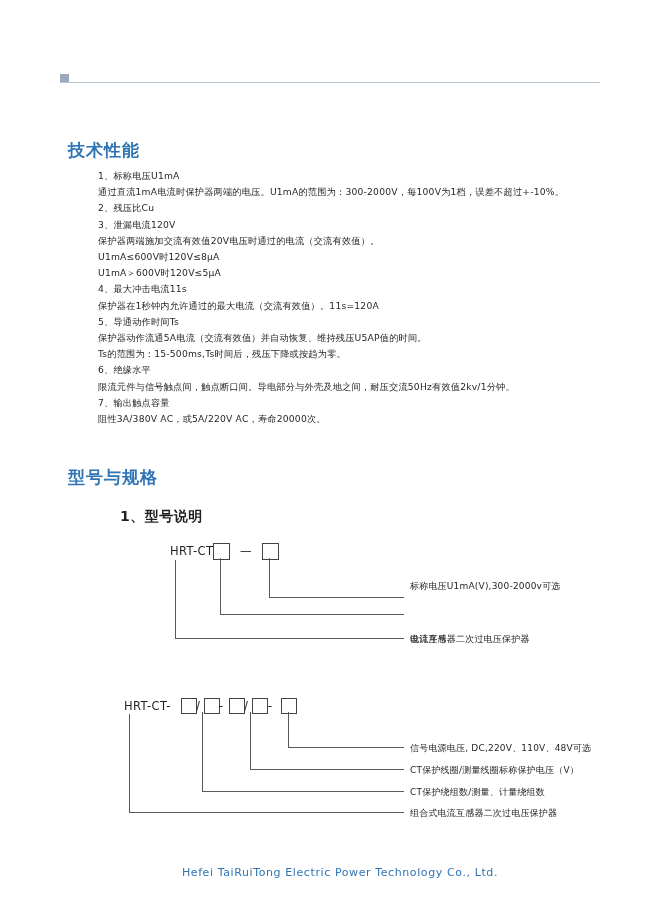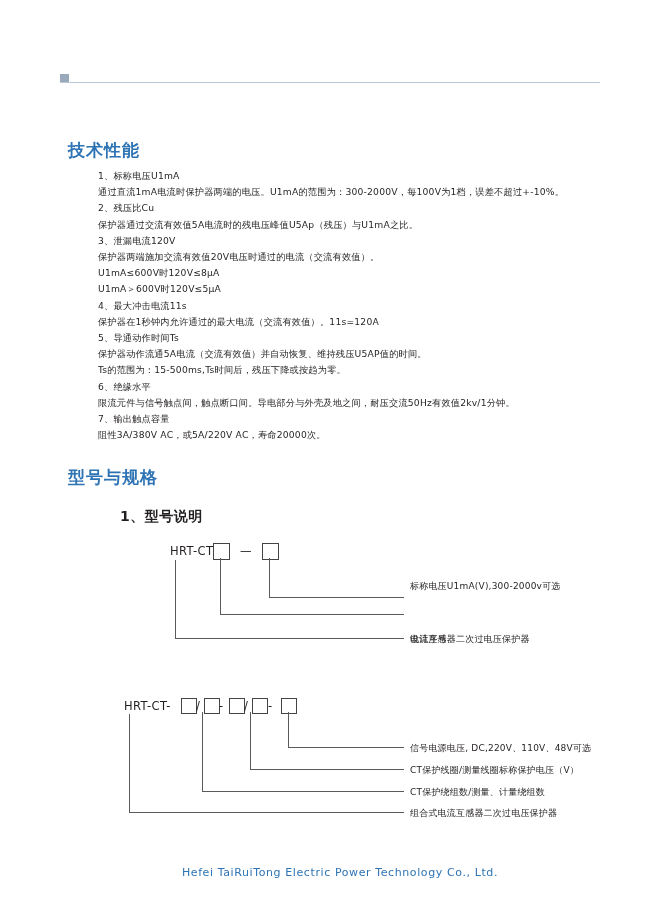--- a/index.html
+++ b/index.html
@@ -135,21 +135,20 @@
 
   <div class="header-mark"></div>
   <div class="header-rule"></div>
 
   <div class="sec-title" id="sec-perf">技术性能</div>
 
   <div class="perf-block">
     <div class="ln item">1、标称电压U1mA</div>
     <div class="ln">通过直流1mA电流时保护器两端的电压。U1mA的范围为：300-2000V，每100V为1档，误差不超过+-10%。</div>
     <div class="ln item">2、残压比Cu</div>
-    <div class="ln">保护器通过交流有效值5A电流时的残电压峰值U5Ap（残压）与U1mA之比。</div>
     <div class="ln item">3、泄漏电流120V</div>
     <div class="ln">保护器两端施加交流有效值20V电压时通过的电流（交流有效值）。</div>
     <div class="ln">U1mA≤600V时120V≤8μA</div>
     <div class="ln">U1mA＞600V时120V≤5μA</div>
     <div class="ln item">4、最大冲击电流11s</div>
     <div class="ln">保护器在1秒钟内允许通过的最大电流（交流有效值）。11s=120A</div>
     <div class="ln item">5、导通动作时间Ts</div>
     <div class="ln">保护器动作流通5A电流（交流有效值）并自动恢复、维持残压U5AP值的时间。</div>
     <div class="ln">Ts的范围为：15-500ms,Ts时间后，残压下降或按趋为零。</div>
     <div class="ln item">6、绝缘水平</div>

